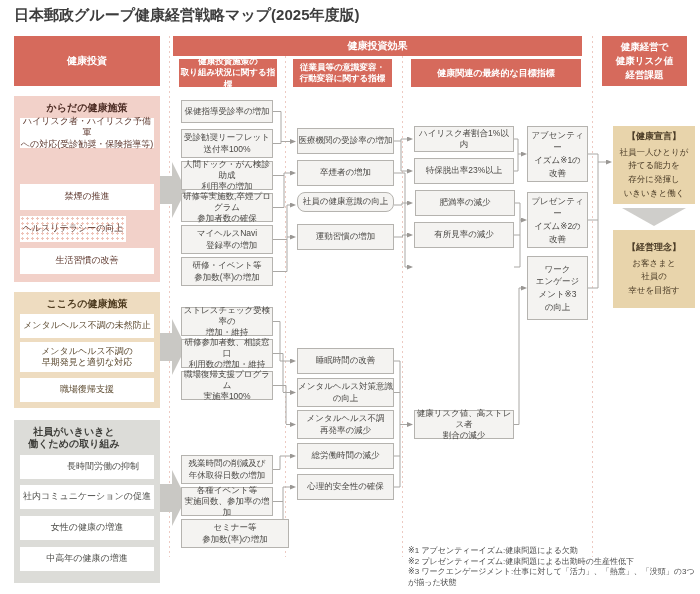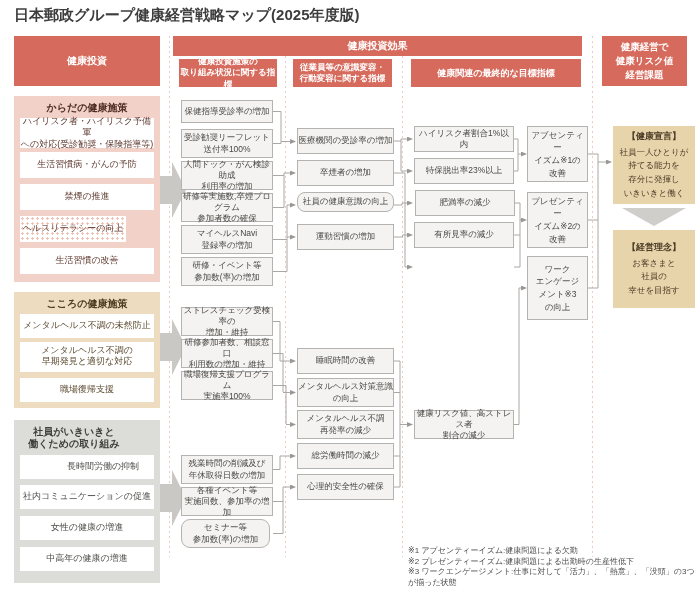--- a/index.html
+++ b/index.html
@@ -101,62 +101,61 @@
 行動変容に関する指標</div>
   <div class="abs flexc red" style="left:411px;top:59px;width:170px;height:28px;font-size:9px;">健康関連の最終的な目標指標</div>
   <div class="abs flexc red" style="left:602px;top:36px;width:85px;height:50px;font-size:9.5px;line-height:1.45;">健康経営で
 健康リスク値
 経営課題</div>
 
   <div class="abs pinkbg" style="left:14px;top:96px;width:146px;height:186px;"></div>
   <div class="abs flexc sech" style="left:14px;top:101px;width:146px;height:14px;color:#4e2d25;">からだの健康施策</div>
   <div class="abs flexc wht" style="left:20px;top:118px;width:134px;height:30px;color:#5f3a30;">ハイリスク者・ハイリスク予備軍
 への対応(受診勧奨・保険指導等)</div>
-  <div class="abs flexc wht" style="left:20px;top:152px;width:134px;height:26px;color:#5f3a30;">生活習慣病・がんの予防</div>
   <div class="abs flexc wht" style="left:20px;top:184px;width:134px;height:26px;color:#5f3a30;font-family:Liberation Serif, serif;">禁煙の推進</div>
   <div class="abs flexc wht dotted" style="left:20px;top:216px;width:106px;height:26px;color:#5f3a30;">ヘルスリテラシーの向上</div>
   <div class="abs flexc wht" style="left:20px;top:248px;width:134px;height:26px;color:#5f3a30;">生活習慣の改善</div>
 
   <div class="abs tanbg" style="left:14px;top:292px;width:146px;height:116px;"></div>
   <div class="abs flexc sech" style="left:14px;top:297px;width:146px;height:14px;color:#4d3a1e;">こころの健康施策</div>
   <div class="abs flexc wht" style="left:20px;top:314px;width:134px;height:24px;color:#5c4a30;">メンタルヘルス不調の未然防止</div>
-  <div class="abs flexc wht" style="left:20px;top:342px;width:134px;height:30px;color:#5c4a30;font-family:Liberation Mono, monospace;">メンタルヘルス不調の
+  <div class="abs flexc wht" style="left:20px;top:342px;width:134px;height:30px;color:#5c4a30;">メンタルヘルス不調の
 早期発見と適切な対応</div>
   <div class="abs flexc wht" style="left:20px;top:378px;width:134px;height:24px;color:#5c4a30;">職場復帰支援</div>
 
   <div class="abs graybg" style="left:14px;top:420px;width:146px;height:163px;"></div>
   <div class="abs flexc sech" style="left:14px;top:425px;width:120px;height:26px;color:#3e3e3a;">社員がいきいきと
 働くための取り組み</div>
   <div class="abs flexc wht" style="left:20px;top:455px;width:134px;height:24px;color:#4c4c48;padding-left:32px;">長時間労働の抑制</div>
   <div class="abs flexc wht" style="left:20px;top:485px;width:134px;height:24px;color:#4c4c48;">社内コミュニケーションの促進</div>
   <div class="abs flexc wht" style="left:20px;top:516px;width:134px;height:24px;color:#4c4c48;">女性の健康の増進</div>
   <div class="abs flexc gbox" style="left:181px;top:100px;width:92px;height:23px;">保健指導受診率の増加</div>
 
   <div class="abs flexc wht" style="left:20px;top:547px;width:134px;height:24px;color:#4c4c48;">中高年の健康の増進</div>
   <div class="abs flexc gbox" style="left:181px;top:129px;width:92px;height:29px;">受診勧奨リーフレット
 送付率100%</div>
   <div class="abs flexc gbox" style="left:181px;top:161px;width:92px;height:29px;">人間ドック・がん検診助成
 利用率の増加</div>
   <div class="abs flexc gbox" style="left:181px;top:193px;width:92px;height:29px;">研修等実施数,卒煙プログラム
 参加者数の確保</div>
-  <div class="abs flexc gbox" style="left:181px;top:225px;width:92px;height:29px;">マイヘルスNavi
+  <div class="abs flexc gbox" style="left:181px;top:225px;width:92px;height:29px;text-align:right;">マイヘルスNavi
 登録率の増加</div>
   <div class="abs flexc gbox" style="left:181px;top:257px;width:92px;height:29px;">研修・イベント等
 参加数(率)の増加</div>
   <div class="abs flexc gbox" style="left:181px;top:307px;width:92px;height:29px;">ストレスチェック受検率の
 増加・維持</div>
   <div class="abs flexc gbox" style="left:181px;top:339px;width:92px;height:29px;">研修参加者数、相談窓口
 利用数の増加・維持</div>
   <div class="abs flexc gbox" style="left:181px;top:371px;width:92px;height:29px;">職場復帰支援プログラム
 実施率100%</div>
   <div class="abs flexc gbox" style="left:181px;top:455px;width:92px;height:29px;">残業時間の削減及び
 年休取得日数の増加</div>
   <div class="abs flexc gbox" style="left:181px;top:487px;width:92px;height:29px;">各種イベント等
 実施回数、参加率の増加</div>
-  <div class="abs flexc gbox" style="left:181px;top:519px;width:89px;height:29px;border-radius:9px;">セミナー等
+  <div class="abs flexc gbox" style="left:181px;top:519px;width:108px;height:29px;">セミナー等
 参加数(率)の増加</div>
 
   <div class="abs flexc gbox" style="left:297px;top:128px;width:97px;height:26px;">医療機関の受診率の増加</div>
   <div class="abs flexc gbox" style="left:297px;top:160px;width:97px;height:26px;">卒煙者の増加</div>
   <div class="abs flexc gbox" style="left:297px;top:192px;width:97px;height:20px;border-radius:8px;">社員の健康意識の向上</div>
   <div class="abs flexc gbox" style="left:297px;top:224px;width:97px;height:26px;">運動習慣の増加</div>
   <div class="abs flexc gbox" style="left:297px;top:348px;width:97px;height:26px;">睡眠時間の改善</div>
   <div class="abs flexc gbox" style="left:297px;top:378px;width:97px;height:29px;">メンタルヘルス対策意識
 の向上</div>
   <div class="abs flexc gbox" style="left:297px;top:410px;width:97px;height:29px;">メンタルヘルス不調

